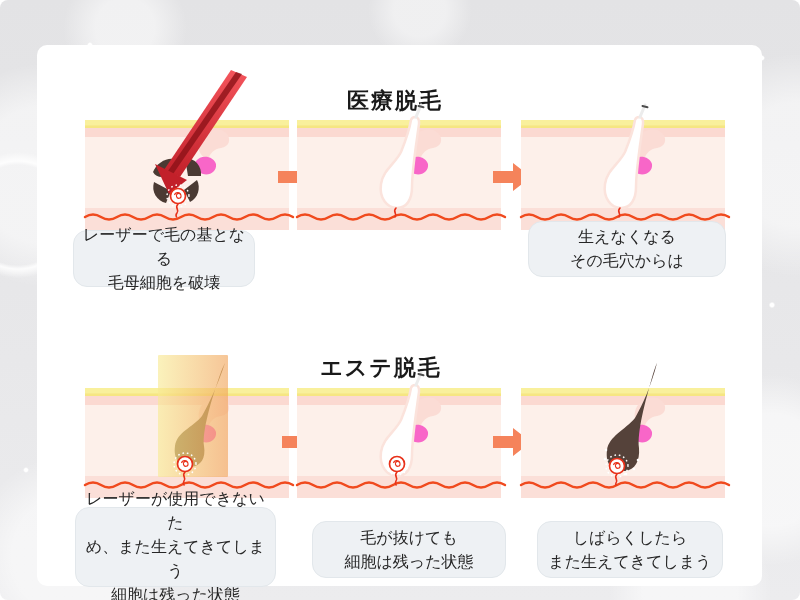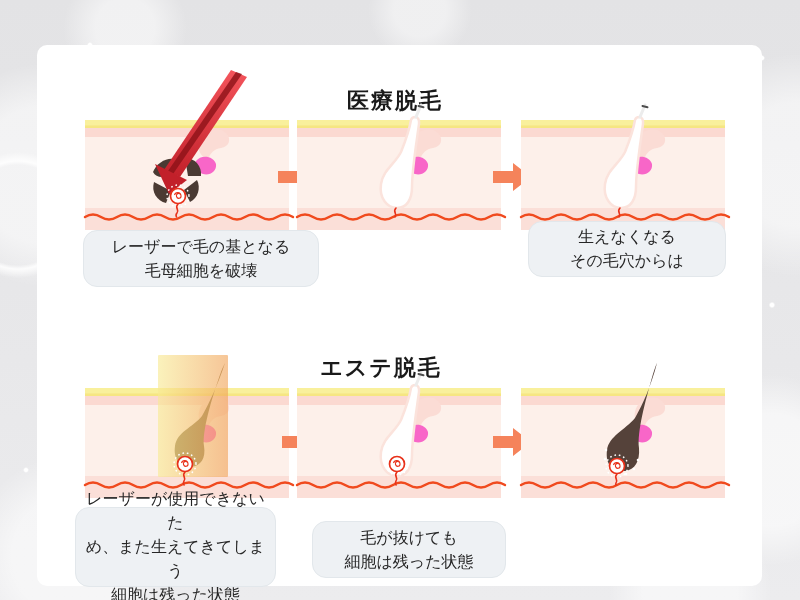--- a/index.html
+++ b/index.html
@@ -18,20 +18,21 @@
       radial-gradient(circle at 798px 165px, rgba(255,255,255,.55) 0 62px, rgba(255,255,255,0) 112px),
       radial-gradient(circle at 770px 470px, rgba(255,255,255,.6) 0 56px, rgba(255,255,255,0) 96px),
       radial-gradient(circle at 690px 592px, rgba(255,255,255,.55) 0 46px, rgba(255,255,255,0) 82px),
       radial-gradient(circle at 90px 45px, #fff 0 1.6px, rgba(255,255,255,0) 3px),
       radial-gradient(circle at 762px 58px, #fff 0 1.6px, rgba(255,255,255,0) 3px),
       radial-gradient(circle at 772px 305px, #fff 0 1.8px, rgba(255,255,255,0) 3.2px),
       radial-gradient(circle at 58px 352px, #fff 0 1.5px, rgba(255,255,255,0) 3px),
       radial-gradient(circle at 26px 470px, #fff 0 1.5px, rgba(255,255,255,0) 3px),
       radial-gradient(circle at 740px 560px, #fff 0 1.5px, rgba(255,255,255,0) 3px),
       linear-gradient(180deg, var(--bg) 0%, #e8e8ea 60%, #ececee 100%);
+    border-radius: 8px;
   }
   .card{
     position:absolute;left:37px;top:45px;width:725px;height:541px;
     background:var(--card);border-radius:10px;
   }
   .sec-title{
     position:absolute;width:220px;text-align:center;
     font-size:22px;font-weight:700;color:var(--title);letter-spacing:2px;
   }
   .panel{position:absolute;width:204px;height:110px;}
@@ -133,21 +134,21 @@
 
   <div class="panel" style="left:521px;top:120px">
     <svg width="204" height="110" viewBox="0 0 204 110">
       <use href="#skin"></use>
       <use href="#glands"></use>
       <use href="#whiteFollicle"></use>
       <path d="M99,88 c-4,4 2,6 -1,9" fill="none" style="stroke:var(--cell_stroke)" stroke-width="1.6" stroke-linecap="round"></path>
     </svg>
   </div>
 
-  <div class="bubble" style="left:83px;top:230px;width:236px;height:57px">
+  <div class="bubble" style="left:73px;top:230px;width:182px;height:57px">
     <span>レーザーで毛の基となる</span>
     <span>毛母細胞を破壊</span>
   </div>
   <div class="bubble" style="left:528px;top:221px;width:198px;height:56px">
     <span>生えなくなる</span>
     <span>その毛穴からは</span>
   </div>
 
   <div class="sec-title" style="left:271px;top:353px">エステ脱毛</div>
 
@@ -205,14 +206,18 @@
 
   <div class="bubble" style="left:75px;top:507px;width:201px;height:80px">
     <span>レーザーが使用できないた</span>
     <span>め、また生えてきてしまう</span>
     <span>細胞は残った状態</span>
   </div>
   <div class="bubble" style="left:312px;top:521px;width:194px;height:57px">
     <span>毛が抜けても</span>
     <span>細胞は残った状態</span>
   </div>
+  <div class="bubble" style="left:537px;top:521px;width:186px;height:57px">
+    <span>しばらくしたら</span>
+    <span>また生えてきてしまう</span>
+  </div>
 
 </div>
 
 </body></html>

